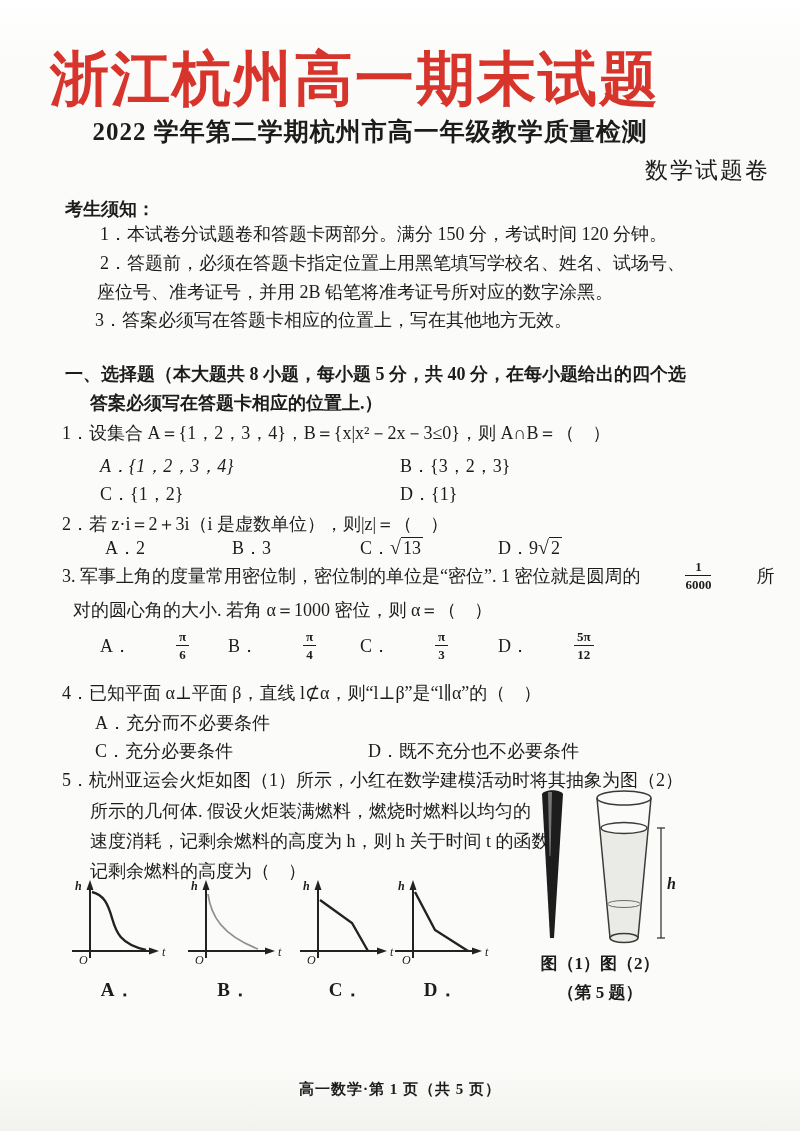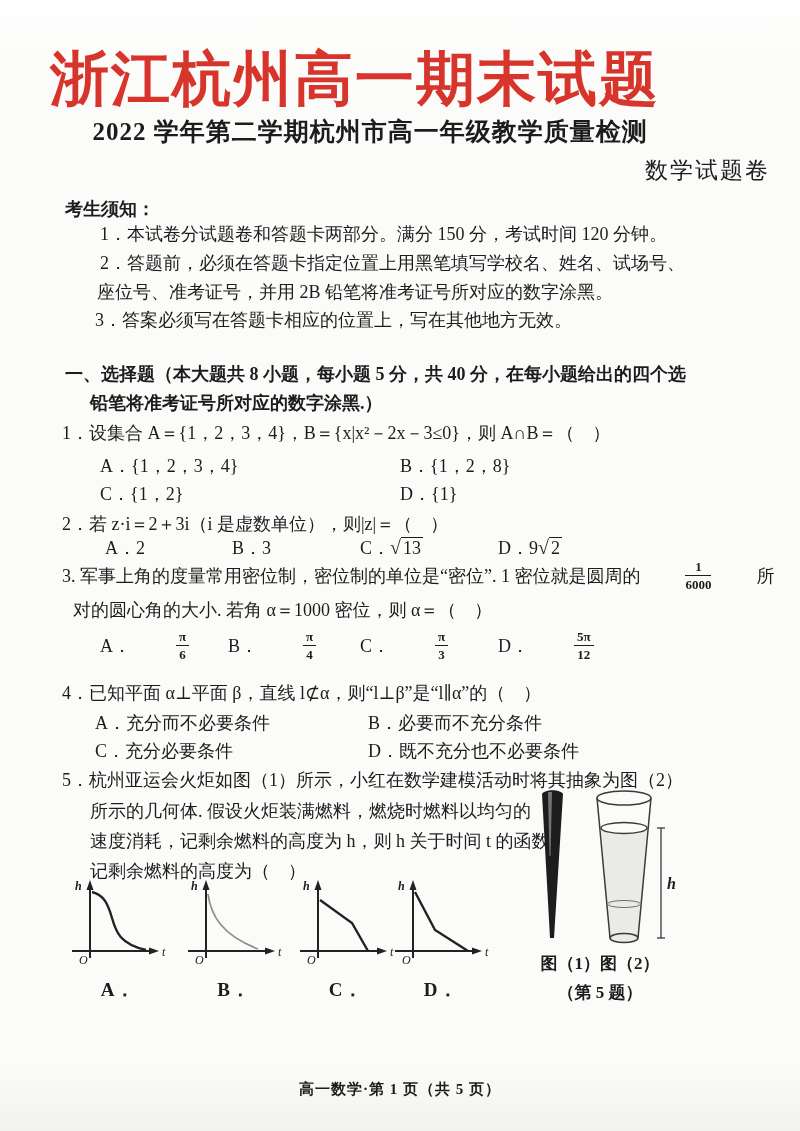--- a/index.html
+++ b/index.html
@@ -41,25 +41,25 @@
   <div class="abs subtitle" style="left:40px;top:99px;width:660px;">2022 学年第二学期杭州市高一年级教学质量检测</div>
   <div class="abs paper-title" style="left:0;top:155px;width:770px;">数学试题卷</div>
 
   <div class="abs notice-h" style="left:65px;top:197px;">考生须知：</div>
   <div class="abs body-line" style="left:100px;top:222px;">1．本试卷分试题卷和答题卡两部分。满分 150 分，考试时间 120 分钟。</div>
   <div class="abs body-line" style="left:100px;top:251px;">2．答题前，必须在答题卡指定位置上用黑笔填写学校名、姓名、试场号、</div>
   <div class="abs body-line" style="left:65px;top:280px;margin-left:32px;">座位号、准考证号，并用 2B 铅笔将准考证号所对应的数字涂黑。</div>
   <div class="abs body-line" style="left:95px;top:308px;">3．答案必须写在答题卡相应的位置上，写在其他地方无效。</div>
 
   <div class="abs sec" style="left:65px;top:362px;">一、选择题（本大题共 8 小题，每小题 5 分，共 40 分，在每小题给出的四个选</div>
-  <div class="abs sec" style="left:90px;top:391px;">铅笔将准考证号所对应的数字涂黑.）</div>
+  <div class="abs sec" style="left:90px;top:391px;">答案必须写在答题卡相应的位置上.）</div>
 
   <div class="abs body-line" style="left:62px;top:421px;">1．设集合 A＝{1，2，3，4}，B＝{x|x²－2x－3≤0}，则 A∩B＝（　）</div>
-  <div class="abs opt" style="left:100px;top:454px;">A．{1，2，3，4}</div>
-  <div class="abs opt" style="left:400px;top:454px;">B．{1，2，8}</div>
+  <div class="abs opt" style="left:100px;top:454px;font-style:italic;">A．{1，2，3，4}</div>
+  <div class="abs opt" style="left:400px;top:454px;">B．{3，2，3}</div>
   <div class="abs opt" style="left:100px;top:482px;">C．{1，2}</div>
   <div class="abs opt" style="left:400px;top:482px;">D．{1}</div>
 
   <div class="abs body-line" style="left:62px;top:512px;">2．若 z·i＝2＋3i（i 是虚数单位），则|z|＝（　）</div>
   <div class="abs opt" style="left:105px;top:536px;">A．2</div>
   <div class="abs opt" style="left:232px;top:536px;">B．3</div>
   <div class="abs opt" style="left:360px;top:536px;">
     <span>C．</span><span class="sqrt-sign">√</span><span class="rad">13</span>
   </div>
   <div class="abs opt" style="left:498px;top:536px;">
@@ -100,21 +100,20 @@
   <div class="abs opt mathline" style="left:498px;top:630px;">
     <span>D．</span>
     <span class="frac">
       <span class="num">5π</span>
       <span class="den">12</span>
     </span>
   </div>
 
   <div class="abs body-line" style="left:62px;top:681px;">4．已知平面 α⊥平面 β，直线 l⊄α，则“l⊥β”是“l∥α”的（　）</div>
   <div class="abs opt" style="left:95px;top:711px;">A．充分而不必要条件</div>
-  <div class="abs opt" style="left:368px;top:711px;">B．必要而不充分条件</div>
   <div class="abs opt" style="left:95px;top:739px;">C．充分必要条件</div>
   <div class="abs opt" style="left:368px;top:739px;">D．既不充分也不必要条件</div>
 
   <div class="abs body-line" style="left:62px;top:768px;">5．杭州亚运会火炬如图（1）所示，小红在数学建模活动时将其抽象为图（2）</div>
   <div class="abs body-line" style="left:90px;top:799px;">所示的几何体. 假设火炬装满燃料，燃烧时燃料以均匀的</div>
   <div class="abs body-line" style="left:90px;top:829px;">速度消耗，记剩余燃料的高度为 h，则 h 关于时间 t 的函数</div>
   <div class="abs body-line" style="left:90px;top:859px;">记剩余燃料的高度为（　）</div>
 
   <div class="abs" style="left:515px;top:786px;width:170px;">
     <svg width="170" height="160" viewBox="0 0 170 160">

